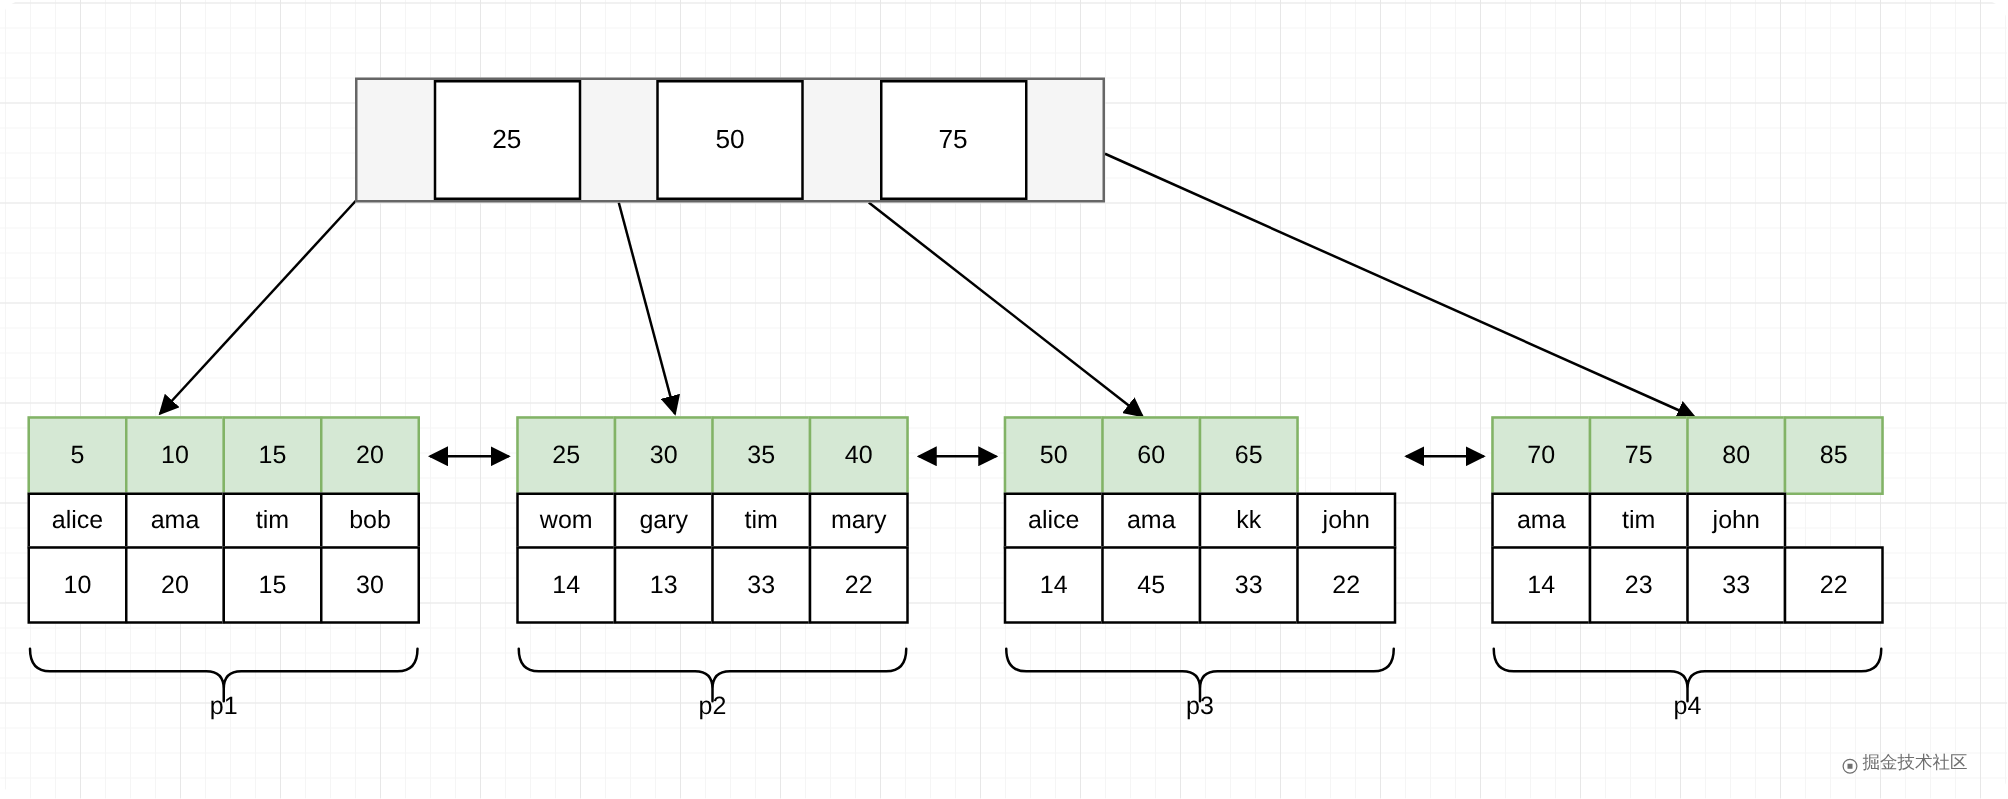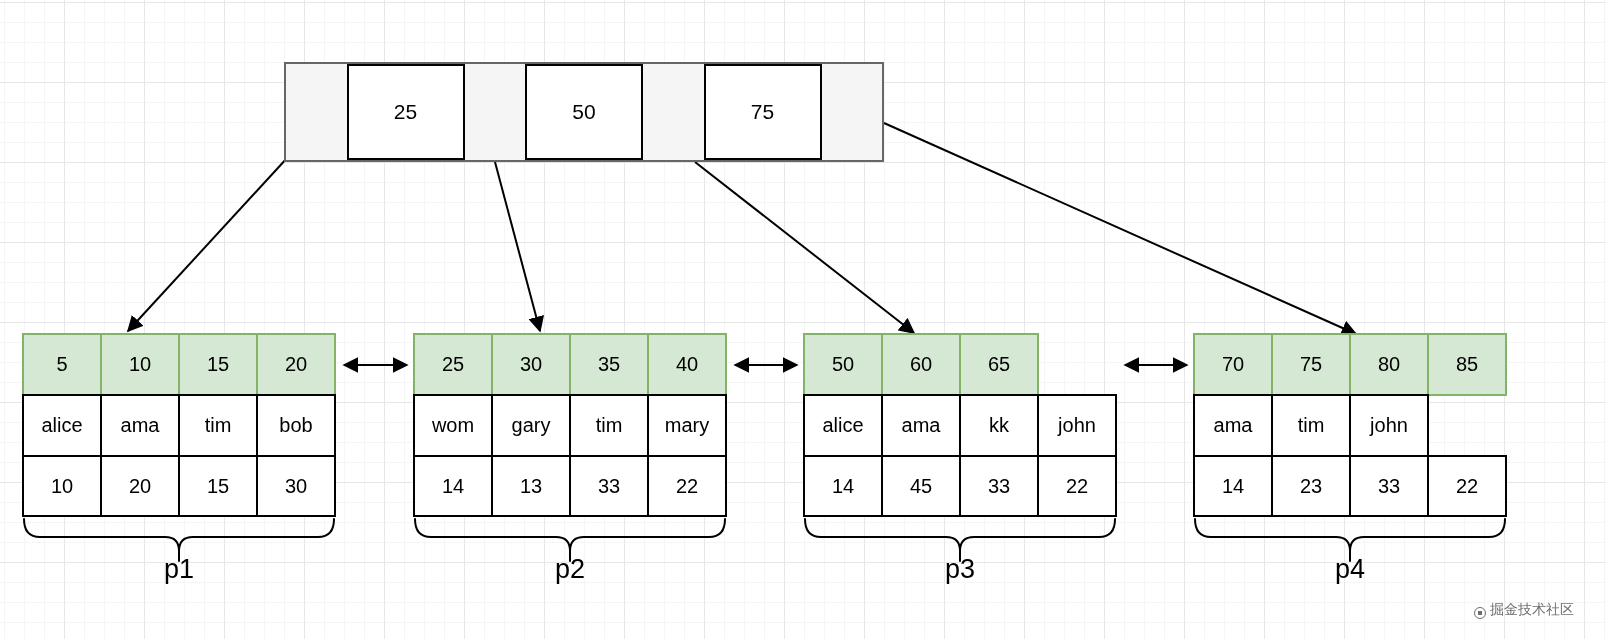--- a/index.html
+++ b/index.html
@@ -10,20 +10,21 @@
     overflow: hidden;
     font-family: "Liberation Sans", sans-serif;
     background-color: #ffffff;
     background-image:
       linear-gradient(to right, #e7e7e7 1px, transparent 1px),
       linear-gradient(to bottom, #e7e7e7 1px, transparent 1px),
       linear-gradient(to right, #f5f5f5 1px, transparent 1px),
       linear-gradient(to bottom, #f5f5f5 1px, transparent 1px);
     background-size: 80px 80px, 80px 80px, 20px 20px, 20px 20px;
     background-position: 64px 2px, 64px 2px, 4px 2px, 4px 2px;
+    border-radius: 20px;
   }
   .overlay {
     position: absolute;
     left: 0; top: 0;
     width: 1606px; height: 639px;
     pointer-events: none;
   }
   
   .root-node {
     position: absolute;
@@ -61,27 +62,27 @@
     color: #000000;
     background: #ffffff;
     border: 2px solid #000000;
   }
   .prow .pcell:first-child { margin-left: 0; }
   .prow.header .pcell {
     background: #d5e8d4;
     border-color: #82b366;
     height: 63px;
   }
-  .prow.names .pcell { height: 63px; }
+  .prow.names .pcell { height: 45px; }
   .page-label {
     position: absolute;
     top: 554px;
     width: 100px;
     text-align: center;
-    font-size: 27px;
+    font-size: 20px;
     color: #000000;
   }
   .watermark {
     position: absolute;
     right: 32px; bottom: 20px;
     display: flex;
     align-items: flex-end;
     gap: 4px;
     color: #6f6f6f;
     font-size: 14px;

